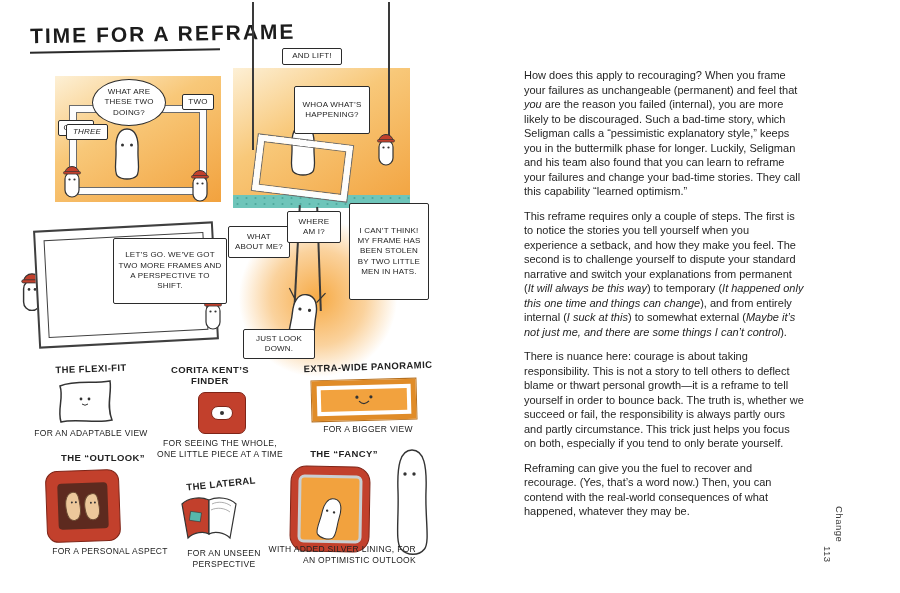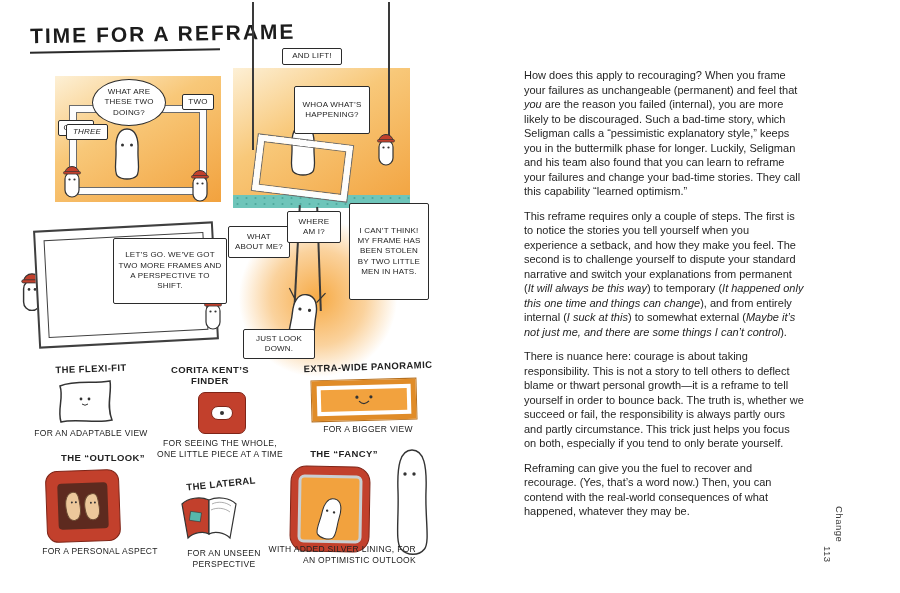--- a/index.html
+++ b/index.html
@@ -180,21 +180,21 @@
       <svg width="44" height="36" viewBox="0 0 44 36">
         <path d="M12 4 C6 5 4 12 5 20 C6 29 9 33 14 32 C19 31 20 25 19 17 C18 8 17 3 12 4 Z" fill="#ecc89b" stroke="#6b4a33" stroke-width="1"></path>
         <path d="M31 6 C25 7 23 13 24 21 C25 29 28 33 33 32 C38 31 39 25 38 18 C37 9 36 5 31 6 Z" fill="#ecc89b" stroke="#6b4a33" stroke-width="1"></path>
         <circle cx="11" cy="14" r="1" fill="#333"></circle>
           <circle cx="15" cy="14" r="1" fill="#333"></circle>
         <circle cx="30" cy="15" r="1" fill="#333"></circle>
           <circle cx="34" cy="15" r="1" fill="#333"></circle>
       </svg>
     </div>
   </div>
-  <div class="cat-caption" style="left:36px;top:546px;width:128px;text-align:center;">FOR A PERSONAL ASPECT</div>
+  <div class="cat-caption" style="left:46px;top:546px;width:128px;text-align:center;">FOR A PERSONAL ASPECT</div>
 
   <div class="cat-label" style="left:176px;top:478px;width:90px;transform:rotate(-6deg);">THE LATERAL</div>
   <svg class="char" style="left:178px;top:494px;" width="62" height="50" viewBox="0 0 62 50">
     <path d="M31 6 C22 2 10 4 4 10 L10 44 C16 38 26 37 31 40 Z" fill="#c2402c" stroke="#333" stroke-width="1.2"></path>
     <path d="M31 6 C40 2 52 4 58 10 L52 44 C46 38 36 37 31 40 Z" fill="#fff" stroke="#333" stroke-width="1.2"></path>
     <path d="M34 10 C40 7 48 8 53 12 M33 16 C39 13 47 14 52 18" stroke="#999" stroke-width="0.8" fill="none"></path>
     <rect x="12" y="18" width="11" height="9" fill="#57b8ad" stroke="#333" stroke-width="0.6" transform="rotate(8 17 22)"></rect>
   </svg>
   <div class="cat-caption" style="left:164px;top:548px;width:120px;">FOR AN UNSEEN PERSPECTIVE</div>
 

